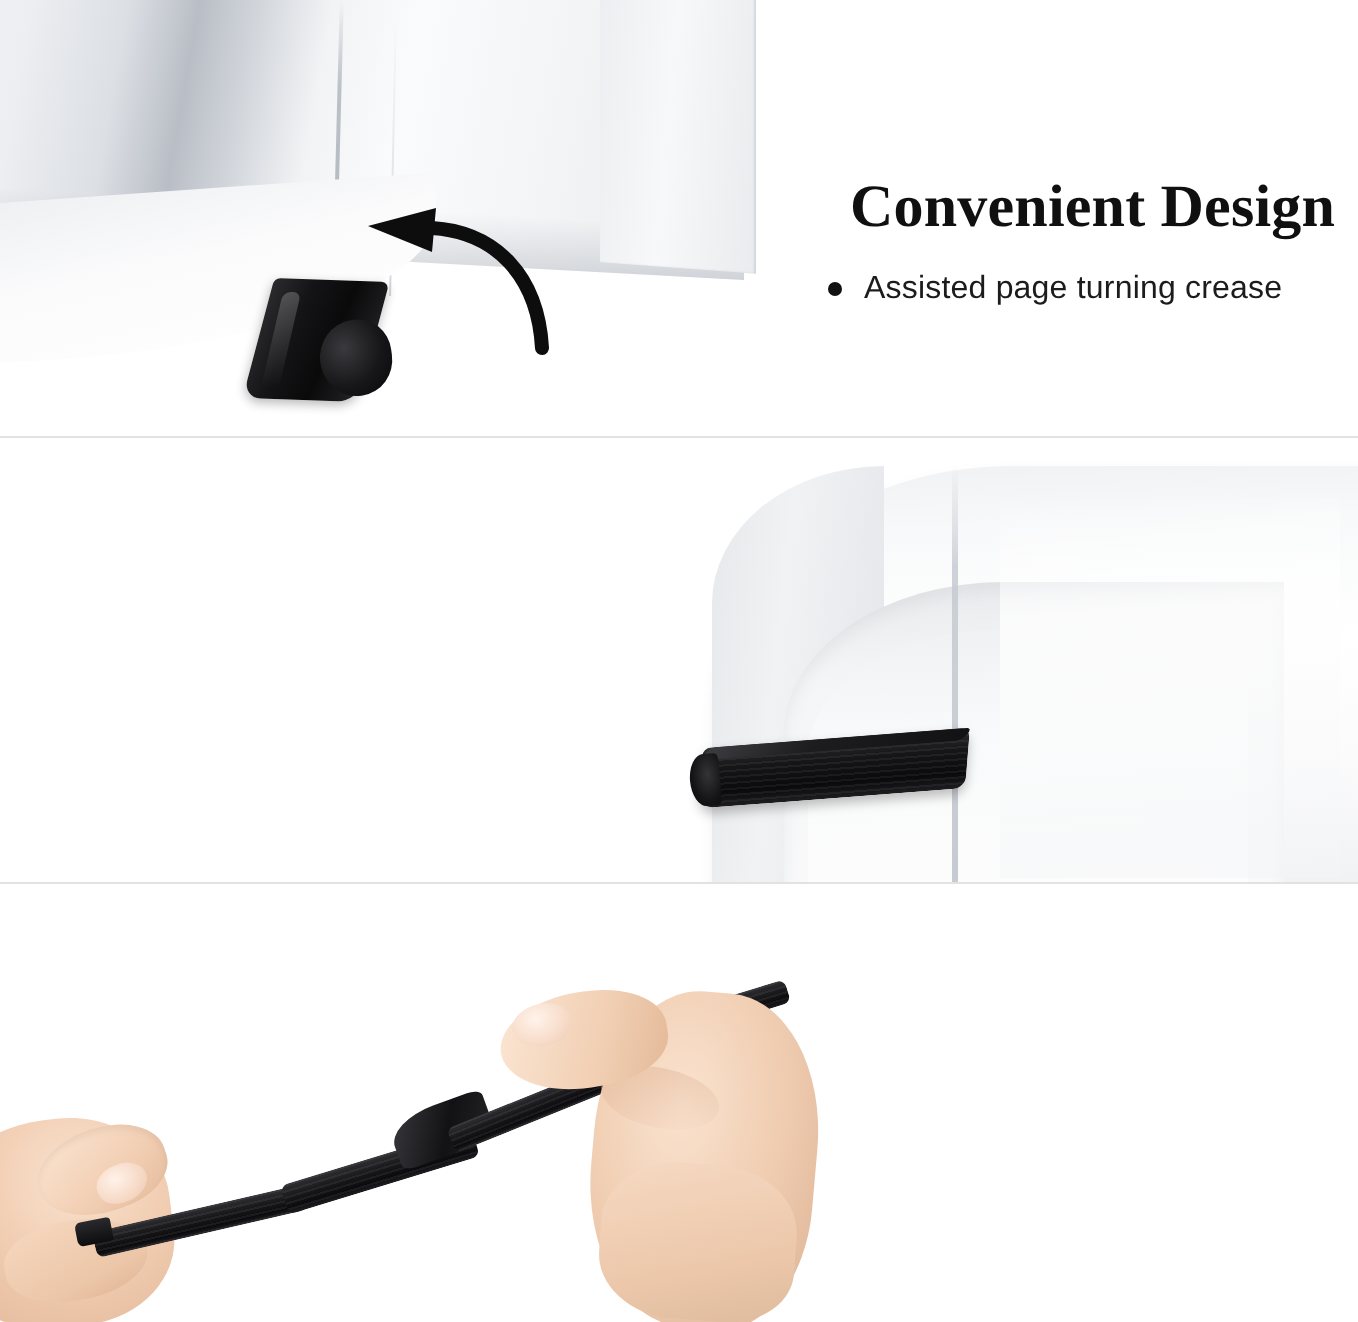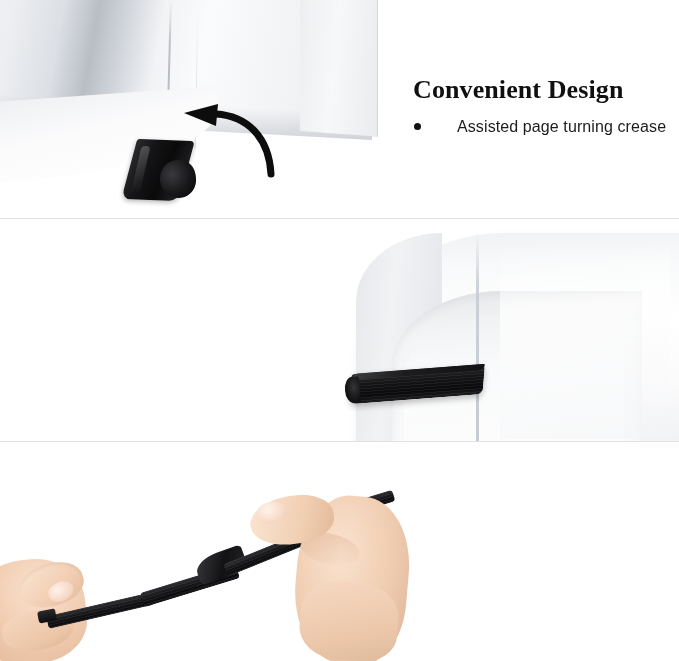--- a/index.html
+++ b/index.html
@@ -39,34 +39,34 @@
   }
   #divider-1 { top: 218px; }
   #divider-2 { top: 441px; }
 
   
   .text-block { position: absolute; }
   #text-block-1 { left: 409px; top: 72px;  width: 262px; }
 
   .headline {
     font-family: "Liberation Serif", serif;
-    font-size: 26px;
+    font-size: 30px;
     font-weight: 700;
     color: #101010;
     letter-spacing: 0.1px;
     line-height: 1.06;
     white-space: nowrap;
-    margin: 4px;
+    margin: 16px;
+    text-align: right;
   }
 
   .bullet-row {
     display: flex;
     align-items: center;
     margin-top: 14px;
-    gap: 25px;
   }
 
   .bullet-dot {
     width: 7px;
     height: 7px;
     border-radius: 50%;
     background: #111111;
     flex: 0 0 auto;
     margin-right: 11px;
     margin-left: 5px;

